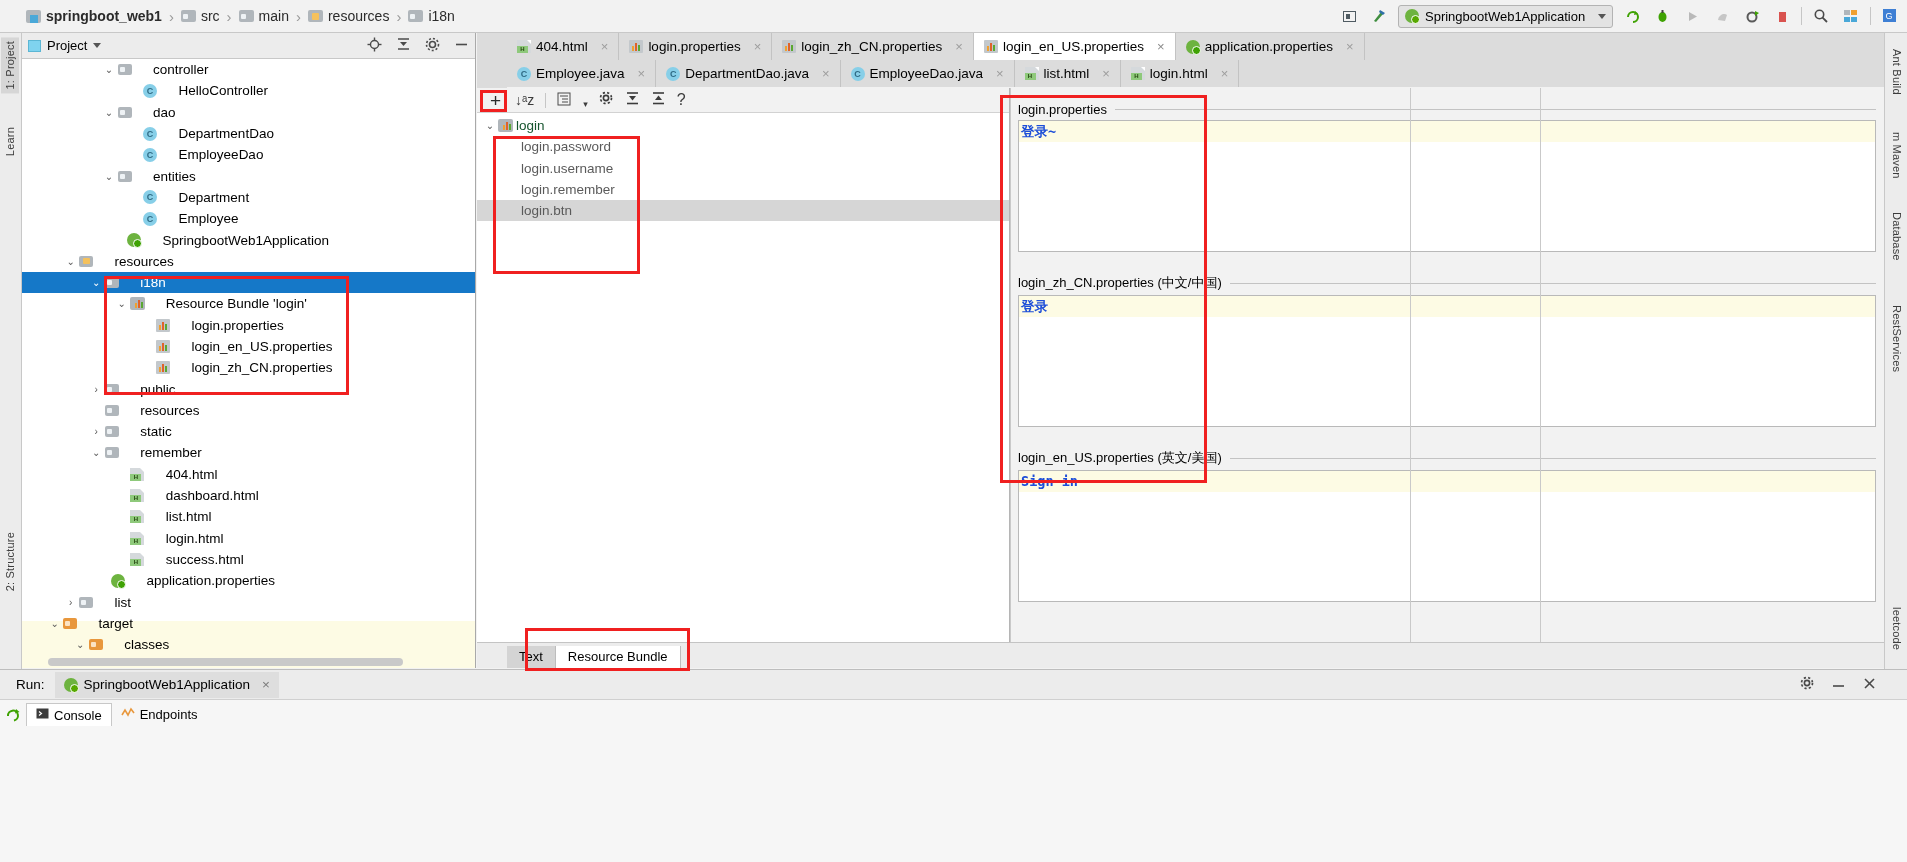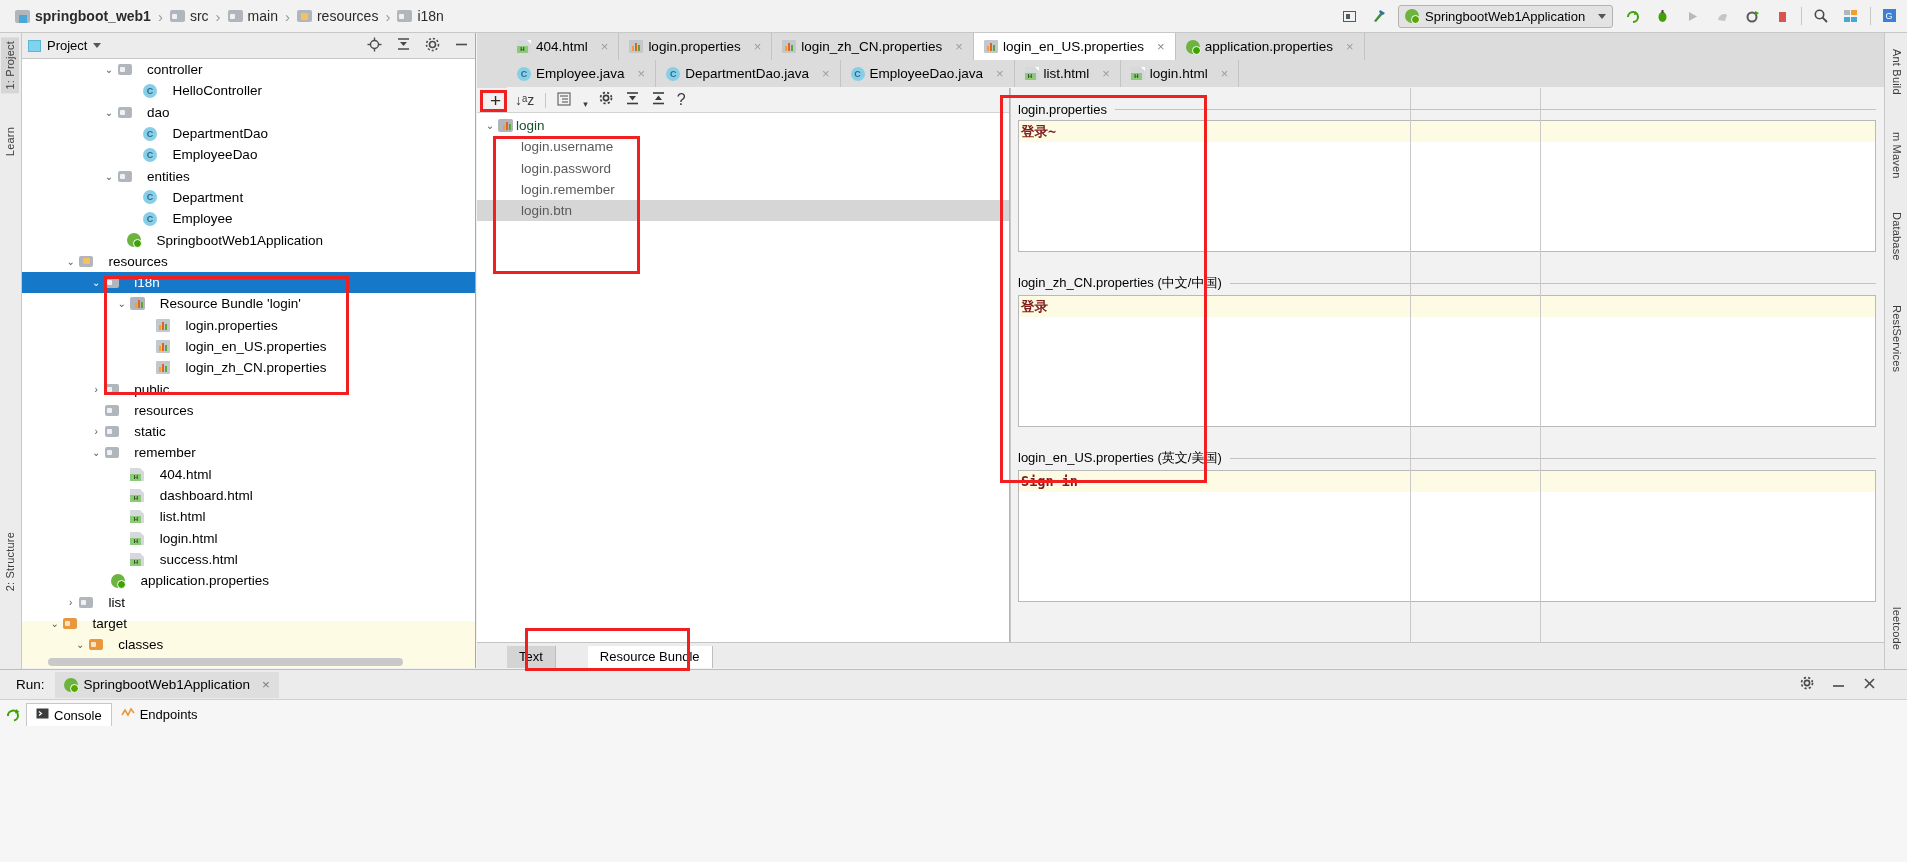--- a/index.html
+++ b/index.html
@@ -13,21 +13,21 @@
     background: #f2f2f2;
   }
   .app { position: relative; width: 1907px; height: 862px; }
 
   
   .topbar {
     position: absolute; left: 0; top: 0; width: 1907px; height: 33px;
     background: #f2f2f2; border-bottom: 1px solid #c8c8c8;
     display: flex; align-items: center;
   }
-  .crumbs { display: flex; align-items: center; padding-left: 12px; gap: 2px; }
+  .crumbs { display: flex; align-items: center; padding-left: 23px; gap: 2px; }
   .crumb { display: flex; align-items: center; gap: 5px; padding: 0 3px; color: #2b2b2b; font-size: 14px; }
   .crumb.first { font-weight: bold; }
   .crumb-sep { color: #9a9a9a; font-size: 15px; margin: 0 2px; }
   .ico { display: inline-block; position: relative; }
   .ico-folder { width: 15px; height: 12px; background: #b0b6bb; border-radius: 2px; }
   .ico-folder::after { content:""; position:absolute; left:2px; top:4px; width:5px; height:5px; background:#eef2f5; border-radius:1px; }
   .ico-folder.res::after { background:#f5c15c; width:7px; height:7px; top:3px; left:4px; }
   .ico-mod { width: 15px; height: 13px; background: #b0b6bb; border-radius: 2px; }
   .ico-mod::after { content:""; position:absolute; left:4px; top:5px; width:8px; height:8px; background:#4aa8d8; }
 
@@ -91,21 +91,21 @@
   .i-prop::before{content:"";position:absolute;left:3px;bottom:2px;width:2px;height:5px;background:#f0a030;}
   .i-prop::after{content:"";position:absolute;left:6px;bottom:2px;width:2px;height:8px;background:#e0622a;}
   .i-prop i{position:absolute;left:9px;bottom:2px;width:2px;height:6px;background:#5aa832;}
   .i-bundle { width:15px;height:13px;background:#b0b6bb;position:relative;border-radius:2px;}
   .i-bundle::before{content:"";position:absolute;left:5px;bottom:2px;width:2px;height:5px;background:#f0a030;}
   .i-bundle::after{content:"";position:absolute;left:8px;bottom:2px;width:2px;height:8px;background:#e0622a;}
   .i-bundle i{position:absolute;left:11px;bottom:2px;width:2px;height:6px;background:#5aa832;}
   .i-html { width:14px;height:13px;background:#d5d9dc;position:relative;}
   .i-html::before{content:"";position:absolute;right:0;top:0;border-top:4px solid #fff;border-left:4px solid transparent;}
   .i-html::after{content:"H";position:absolute;left:0;bottom:0;width:11px;height:7px;background:#8ec97b;color:#24450f;font-size:6px;text-align:center;line-height:7px;font-weight:bold;}
-  .rlabel { padding-left: 14px; }
+  .rlabel { padding-left: 20px; }
   .tree-band { position:absolute; left:0; right:0; background:#fdfbe4; }
 
   
   .redbox { position: absolute; border: 3px solid #f02020; pointer-events: none; z-index: 30; }
 
   
   .bundle {
     position: absolute; left: 477px; top: 88px; width: 533px; height: 554px;
     background: #fff; border-right: 1px solid #b5b5b5;
   }
@@ -144,21 +144,21 @@
   }
   .pe-section { position: relative; }
   .pe-title { display: flex; align-items: center; gap: 8px; padding: 6px 8px 3px 8px; font-size: 13px; }
   .pe-title .line { flex: 1; height: 1px; background: #c3c3c3; }
   .pe-box {
     margin: 0 8px; background: #fff; border: 1px solid #b9b9b9; position: relative;
   }
   .pe-firstline {
     background: #fdfbe4; height: 21px; line-height: 21px;
     padding-left: 2px;
-    font-family: "DejaVu Sans Mono", monospace; font-size: 13.5px; color: #7f1d1d; font-weight: bold;
+    font-family: "DejaVu Sans Mono", monospace; font-size: 13.5px; color: #1d4ed8; font-weight: bold;
   }
   .pe-vline { position: absolute; top: 0; bottom: 0; width: 1px; background: #c9c9c9; }
 
   
   .bot-tabs {
     position: absolute; left: 477px; top: 642px; width: 1407px; height: 26px;
     background: #ececec; border-top: 1px solid #c4c4c4; display: flex; align-items: flex-end;
   }
   .btab { padding: 3px 12px 4px 12px; font-size: 13px; background: #d4d4d4; border-right:1px solid #bdbdbd; }
   .btab.active { background: #fff; }
@@ -701,25 +701,25 @@
           <span class="arrow">⌄</span>
           <span class="tico">
             <span class="i-bundle">
               <i></i>
             </span>
           </span>
           <span class="klabel">login</span>
         </div>
         <div class="krow">
           <span style="width:42px"></span>
-          <span class="klabel">login.username</span>
+          <span class="klabel">login.password</span>
         </div>
         <div class="krow">
           <span style="width:42px"></span>
-          <span class="klabel">login.password</span>
+          <span class="klabel">login.username</span>
         </div>
         <div class="krow">
           <span style="width:42px"></span>
           <span class="klabel">login.remember</span>
         </div>
         <div class="krow hl">
           <span style="width:42px"></span>
           <span class="klabel">login.btn</span>
         </div>
       </div>
@@ -761,21 +761,21 @@
         </div>
       </div>
   <div class="pe-vline" style="left: 400px;"></div>
       <div class="pe-vline" style="left: 530px;"></div>
     </div>
 
   <div class="redbox" style="left:1000px; top:95px; width:207px; height:388px;"></div>
 
   <div class="bot-tabs">
     <div style="width:30px"></div>
-    <div id="bot-tabs" style="display:flex;align-items:flex-end;gap:32px;">
+    <div id="bot-tabs" style="display:flex;align-items:flex-end;">
         <div class="btab"><span>Text</span></div>
         <div class="btab active"><span>Resource Bundle</span></div>
       </div>
   </div>
 
   <div class="redbox" style="left:525px; top:628px; width:165px; height:43px;"></div>
 
   <div class="runbar">
     <span class="run-label">Run:</span>
     <div class="run-tab">

